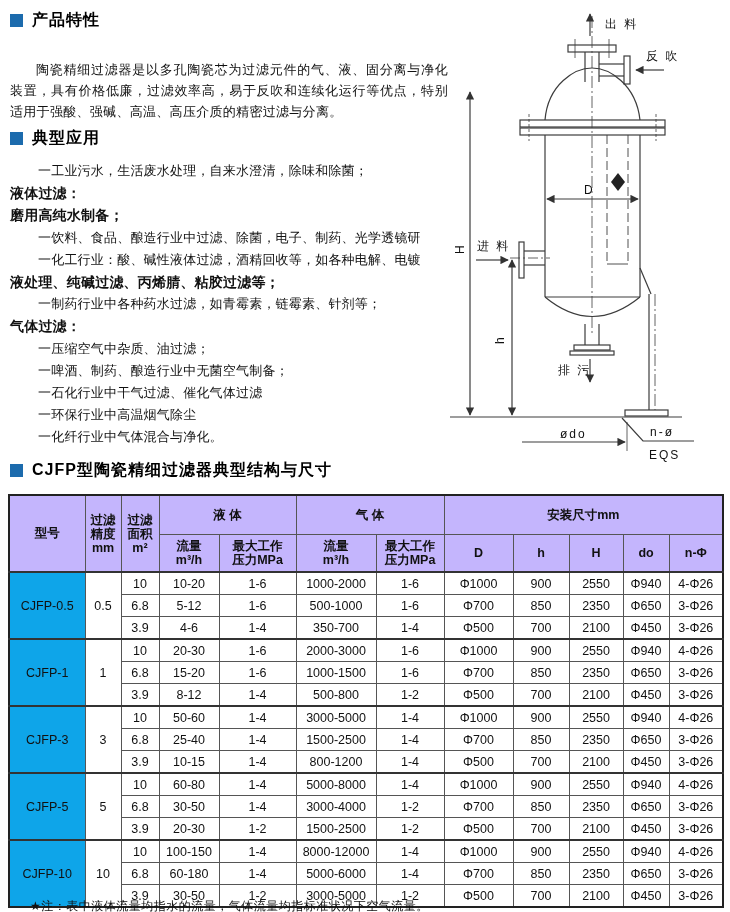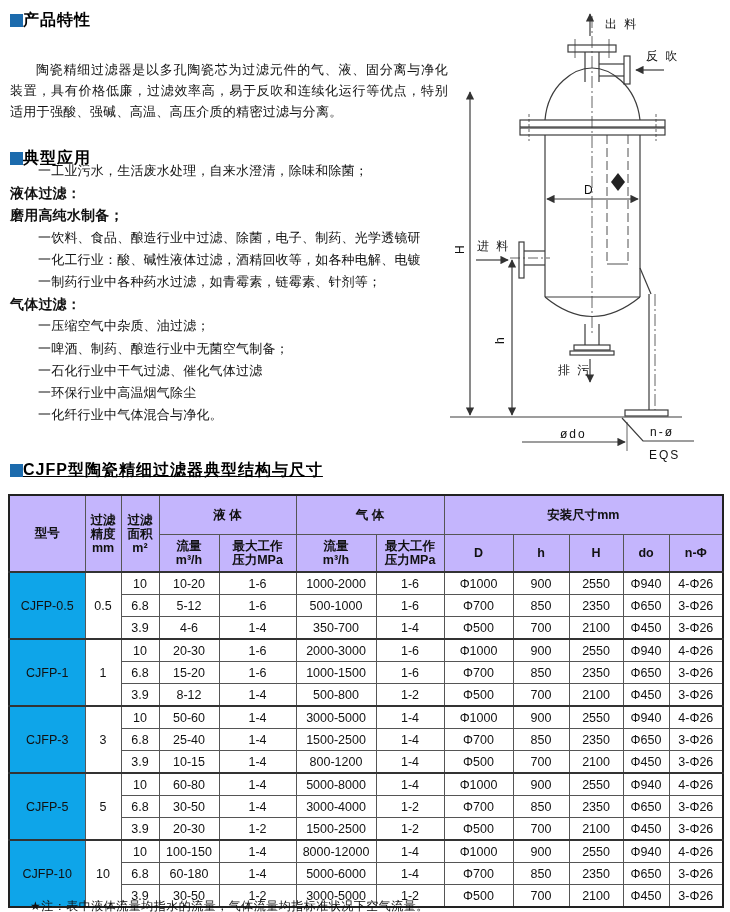--- a/index.html
+++ b/index.html
@@ -2,36 +2,36 @@
 <html><head>
 <meta charset="utf-8">
 <style>
   html,body { margin:0; padding:0; background:#ffffff; }
   .page {
     position:relative; width:730px; height:912px; background:#ffffff;
     font-family:"Liberation Sans","DejaVu Sans",sans-serif; color:#111;
     overflow:hidden;
   }
   .sec-head {
-    position:absolute; display:flex; align-items:center; 
+    position:absolute; display:flex; align-items:center; gap:9px;
     font-weight:bold; font-size:16px; letter-spacing:1px; color:#000;
   }
   .sq { width:13px; height:13px; background:#1c6bad; flex:0 0 auto; }
   .features-p {
     position:absolute; left:10px; top:46px; width:438px;
     font-size:13px; line-height:21px; text-indent:2em; letter-spacing:0.3px;
     text-align:justify;
   }
   .apps { position:absolute; left:10px; top:160px; width:448px; }
   .app-line { font-size:13px; line-height:22.2px; white-space:nowrap; letter-spacing:0.2px; }
   .app-line.bold { font-weight:bold; font-size:14px; }
   .app-line.ind { padding-left:28px; }
   .diagram { position:absolute; left:450px; top:2px; }
   .diagram text { font-size:12px; fill:#111; stroke:none; letter-spacing:2px; }
-  .tbl-head { top:460px;text-decoration:underline; }
+  .tbl-head { top:460px; }
   table.spec {
     position:absolute; left:8px; top:494px; width:714px;
     border-collapse:collapse; table-layout:fixed;
     font-size:12.5px; border:2px solid #222;
   }
   table.spec th, table.spec td {
     border:1px solid #555; text-align:center; vertical-align:middle; padding:0;
     overflow:hidden;
   }
   table.spec thead th { background:#c4b5fd; font-weight:bold; font-size:12.5px; }
@@ -48,30 +48,31 @@
 <body>
 
 <div class="page">
 
   <div class="sec-head" style="left:10px; top:10px;">
     <span class="sq"></span>
     <span>产品特性</span>
   </div>
   <p class="features-p">陶瓷精细过滤器是以多孔陶瓷芯为过滤元件的气、液、固分离与净化装置，具有价格低廉，过滤效率高，易于反吹和连续化运行等优点，特别适用于强酸、强碱、高温、高压介质的精密过滤与分离。</p>
 
-  <div class="sec-head" style="left:10px; top:148px;">
+  <div class="sec-head" style="left:10px; top:128px;">
     <span class="sq"></span>
     <span>典型应用</span>
   </div>
   <div class="apps">
       <div class="app-line ind">一工业污水，生活废水处理，自来水澄清，除味和除菌；</div>
       <div class="app-line bold">液体过滤：</div>
       <div class="app-line bold">磨用高纯水制备；</div>
       <div class="app-line ind">一饮料、食品、酿造行业中过滤、除菌，电子、制药、光学透镜研</div>
       <div class="app-line ind">一化工行业：酸、碱性液体过滤，酒精回收等，如各种电解、电镀</div>
+      <div class="app-line bold">液处理、纯碱过滤、丙烯腈、粘胶过滤等；</div>
       <div class="app-line ind">一制药行业中各种药水过滤，如青霉素，链霉素、针剂等；</div>
       <div class="app-line bold">气体过滤：</div>
       <div class="app-line ind">一压缩空气中杂质、油过滤；</div>
       <div class="app-line ind">一啤酒、制药、酿造行业中无菌空气制备；</div>
       <div class="app-line ind">一石化行业中干气过滤、催化气体过滤</div>
       <div class="app-line ind">一环保行业中高温烟气除尘</div>
       <div class="app-line ind">一化纤行业中气体混合与净化。</div>
     </div>
 
   <svg class="diagram" width="280" height="462" viewBox="0 0 280 462">

